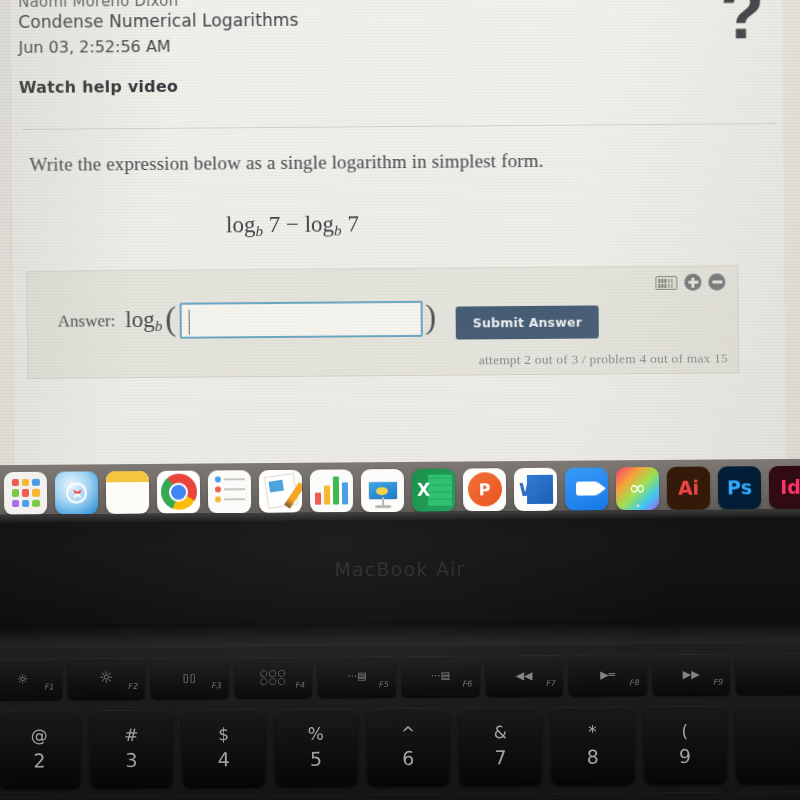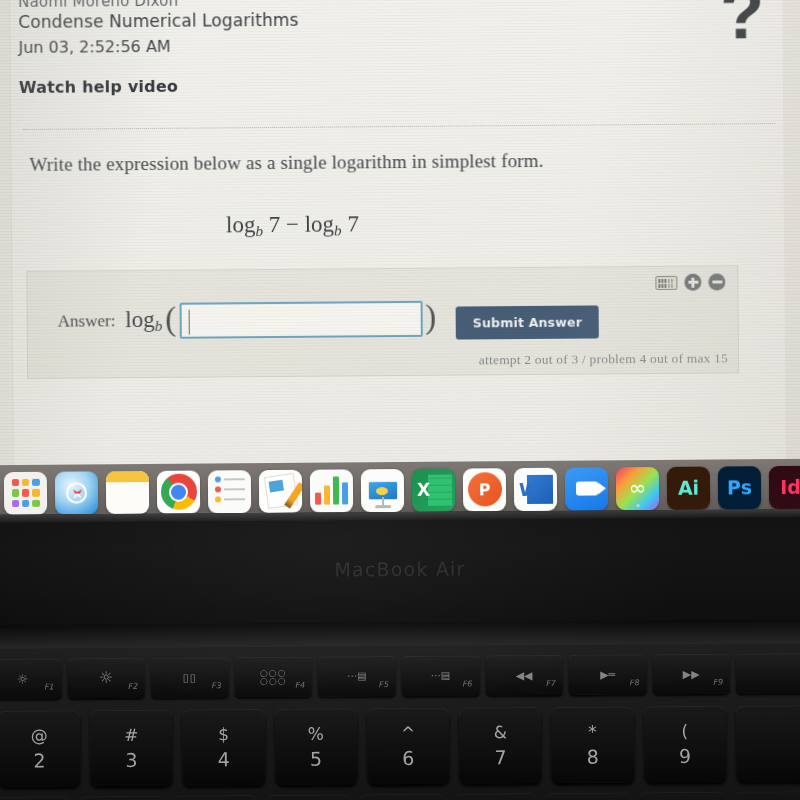--- a/index.html
+++ b/index.html
@@ -352,21 +352,21 @@
   }
   .ic-zoom .cam::after {
     content:""; position:absolute; right:-8px; top:1px;
     border-top: 6px solid transparent; border-bottom: 6px solid transparent;
     border-left: 8px solid #fff;
   }
 
   .ic-cc { background: linear-gradient(135deg,#f43a6f 0%,#f9a03a 28%,#9ee14f 52%,#3fc9f0 76%,#a45cf0 100%); }
   .ic-cc .inf { color:#fff; font-size: 21px; font-weight: normal; }
 
-  .ic-ai { background:#341a09; color:#5eead4; }
+  .ic-ai { background:#341a09; color:#ef4444; }
   .ic-ps { background:#011e36; color:#31a8ff; }
   .ic-id { background:#300b13; color:#ff3366; }
 
   
   #bezel {
     position: absolute;
     left: 0; top: 512px; width: 800px; height: 118px;
     background: linear-gradient(180deg,#121212 0%, #151515 30%, #101010 100%);
     transform: rotate(-0.4deg);
   }

